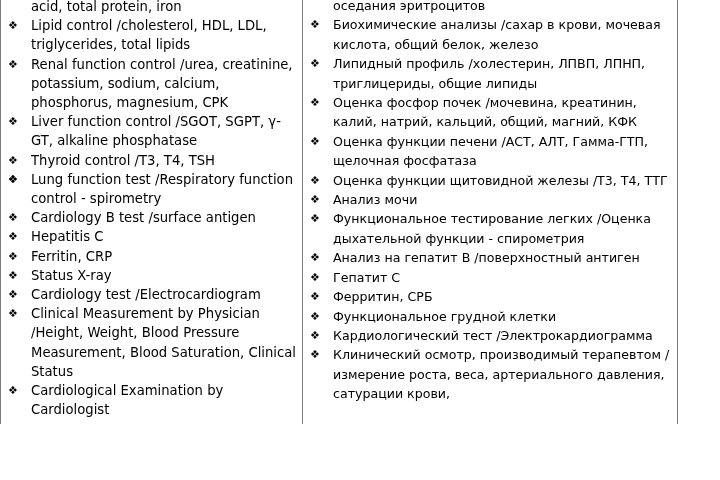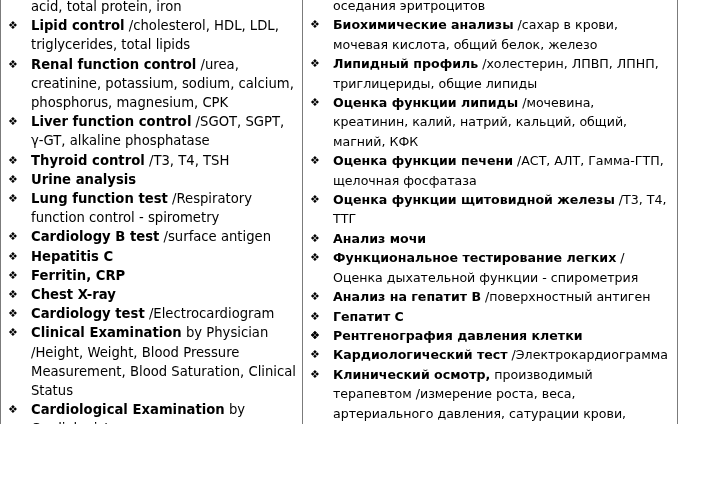--- a/index.html
+++ b/index.html
@@ -87,21 +87,21 @@
   }
   .col-ru ul.list {
     font-size: 12.6px;
     line-height: 19.4px;
   }
 
   .col-ru li.item .bullet {
     line-height: 19.4px;
   }
 
-  .b { font-weight: bold; }
+  .b { font-weight: normal; }
   .n { font-weight: normal; }
 
   
   .cont {
     margin: 0;
     padding-left: 26px;
   }
   .col-en .cont { font-size: 13.2px; line-height: 19.2px; }
   .col-ru .cont { font-size: 12.6px; line-height: 19.4px; }
 
@@ -120,51 +120,51 @@
     <div class="rule"></div>
 
     <div class="col col-en">
       <div class="col-inner">
         <div class="cont">acid, total protein, iron</div>
         <ul class="list" id="en-list">
             <li class="item"><span class="bullet">❖</span><span class="b">Lipid control</span><span class="n"> /cholesterol, HDL, LDL, triglycerides, total lipids</span></li>
             <li class="item"><span class="bullet">❖</span><span class="b">Renal function control</span><span class="n"> /urea, creatinine, potassium, sodium, calcium, phosphorus, magnesium, CPK</span></li>
             <li class="item"><span class="bullet">❖</span><span class="b">Liver function control</span><span class="n"> /SGOT, SGPT, γ-GT, alkaline phosphatase</span></li>
             <li class="item"><span class="bullet">❖</span><span class="b">Thyroid control</span><span class="n"> /T3, T4, TSH</span></li>
-            <li class="item"><span class="bullet">❖</span><span class="b">Urine analysis</span></li>
+            <li class="item"><span class="bullet">❖</span></li>
             <li class="item"><span class="bullet">❖</span><span class="b">Lung function test</span><span class="n"> /Respiratory function control - spirometry</span></li>
             <li class="item"><span class="bullet">❖</span><span class="b">Cardiology B test</span><span class="n"> /surface antigen</span></li>
             <li class="item"><span class="bullet">❖</span><span class="b">Hepatitis C</span></li>
             <li class="item"><span class="bullet">❖</span><span class="b">Ferritin, CRP</span></li>
-            <li class="item"><span class="bullet">❖</span><span class="b">Chest X-ray</span></li>
+            <li class="item"><span class="bullet">❖</span><span class="b">Status X-ray</span></li>
             <li class="item"><span class="bullet">❖</span><span class="b">Cardiology test</span><span class="n"> /Electrocardiogram</span></li>
-            <li class="item"><span class="bullet">❖</span><span class="b">Clinical Examination</span><span class="n"> by Physician /Height, Weight, Blood Pressure Measurement, Blood Saturation, Clinical Status</span></li>
+            <li class="item"><span class="bullet">❖</span><span class="b">Clinical Measurement</span><span class="n"> by Physician /Height, Weight, Blood Pressure Measurement, Blood Saturation, Clinical Status</span></li>
             <li class="item"><span class="bullet">❖</span><span class="b">Cardiological Examination</span><span class="n"> by Cardiologist</span></li>
             <li class="item"><span class="bullet">❖</span></li>
           </ul>
       </div>
     </div>
 
     <div class="rule"></div>
 
     <div class="col col-ru">
       <div class="col-inner">
         <div class="cont">оседания эритроцитов</div>
         <ul class="list" id="ru-list">
             <li class="item"><span class="bullet">❖</span><span class="b">Биохимические анализы</span><span class="n"> /сахар в крови, мочевая кислота, общий белок, железо</span></li>
             <li class="item"><span class="bullet">❖</span><span class="b">Липидный профиль</span><span class="n"> /холестерин, ЛПВП, ЛПНП, триглицериды, общие липиды</span></li>
-            <li class="item"><span class="bullet">❖</span><span class="b">Оценка функции липиды</span><span class="n"> /мочевина, креатинин, калий, натрий, кальций, общий, магний, КФК</span></li>
+            <li class="item"><span class="bullet">❖</span><span class="b">Оценка фосфор почек</span><span class="n"> /мочевина, креатинин, калий, натрий, кальций, общий, магний, КФК</span></li>
             <li class="item"><span class="bullet">❖</span><span class="b">Оценка функции печени</span><span class="n"> /АСТ, АЛТ, Гамма-ГТП, щелочная фосфатаза</span></li>
             <li class="item"><span class="bullet">❖</span><span class="b">Оценка функции щитовидной железы</span><span class="n"> /Т3, Т4, ТТГ</span></li>
             <li class="item"><span class="bullet">❖</span><span class="b">Анализ мочи</span></li>
             <li class="item"><span class="bullet">❖</span><span class="b">Функциональное тестирование легких</span><span class="n"> /Оценка дыхательной функции - спирометрия</span></li>
             <li class="item"><span class="bullet">❖</span><span class="b">Анализ на гепатит В</span><span class="n"> /поверхностный антиген</span></li>
             <li class="item"><span class="bullet">❖</span><span class="b">Гепатит С</span></li>
-            <li class="item"><span class="bullet">❖</span></li>
-            <li class="item"><span class="bullet">❖</span><span class="b">Рентгенография давления клетки</span></li>
+            <li class="item"><span class="bullet">❖</span><span class="b">Ферритин, СРБ</span></li>
+            <li class="item"><span class="bullet">❖</span><span class="b">Функциональное грудной клетки</span></li>
             <li class="item"><span class="bullet">❖</span><span class="b">Кардиологический тест</span><span class="n"> /Электрокардиограмма</span></li>
             <li class="item"><span class="bullet">❖</span><span class="b">Клинический осмотр,</span><span class="n"> производимый терапевтом /измерение роста, веса, артериального давления, сатурации крови,</span></li>
           </ul>
       </div>
     </div>
 
     <div class="rule"></div>
 
   </div>
 </div>

